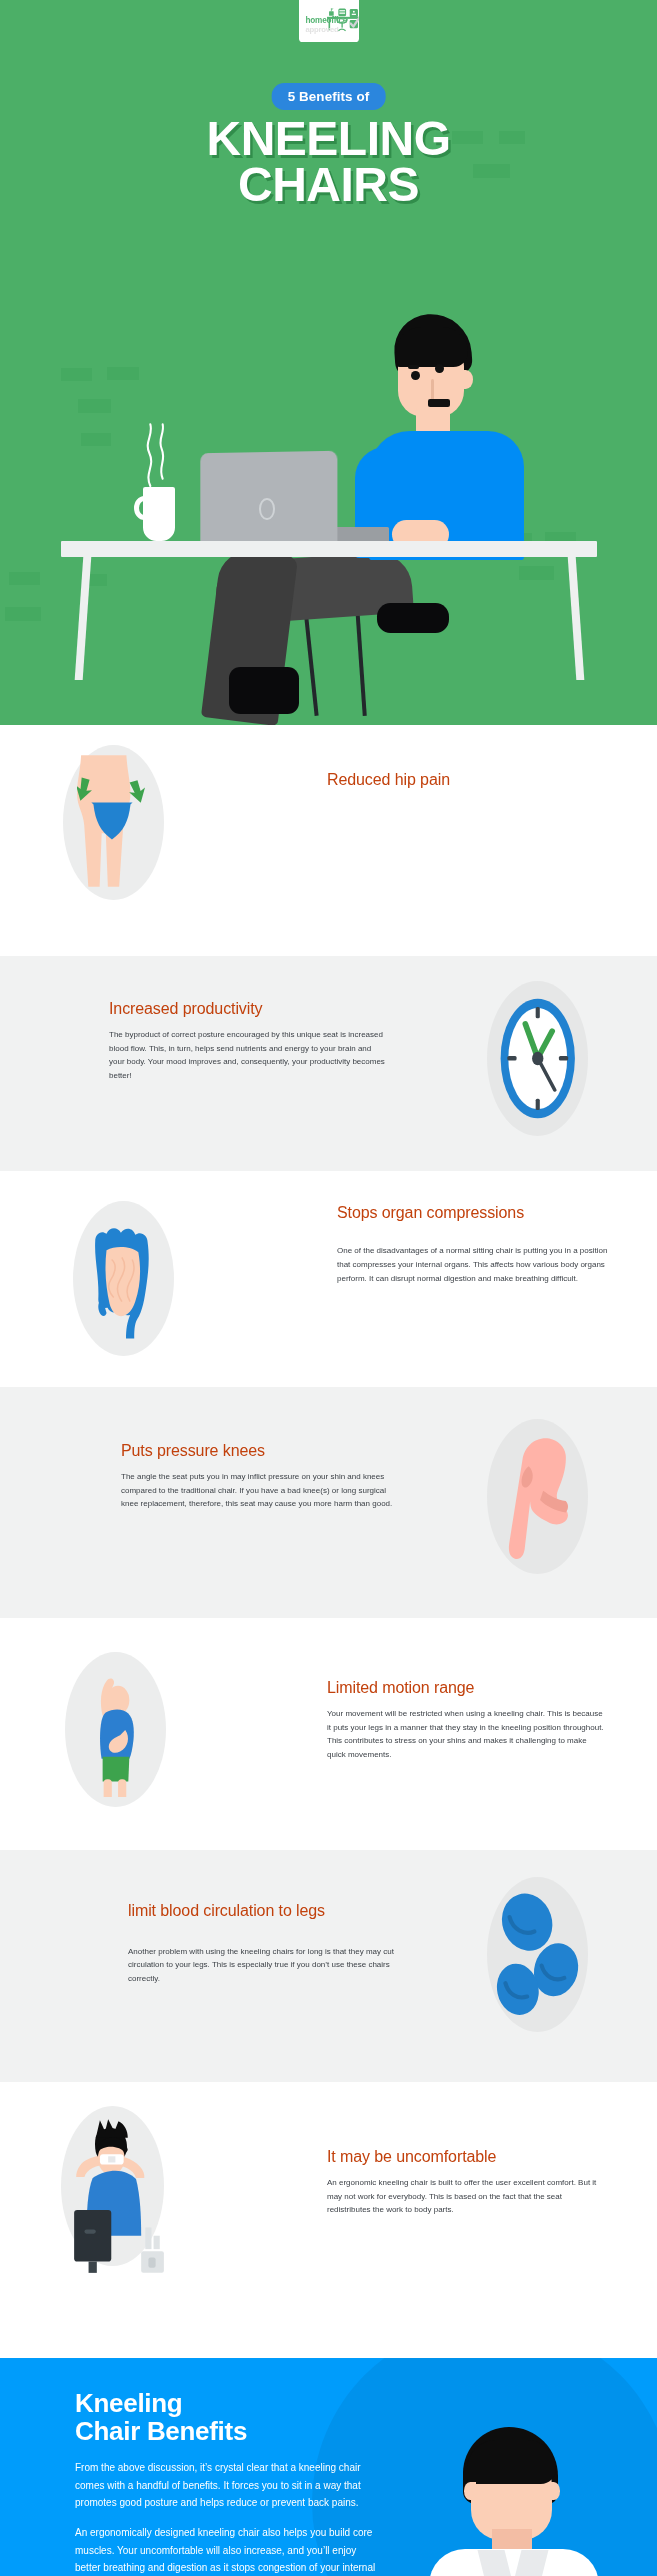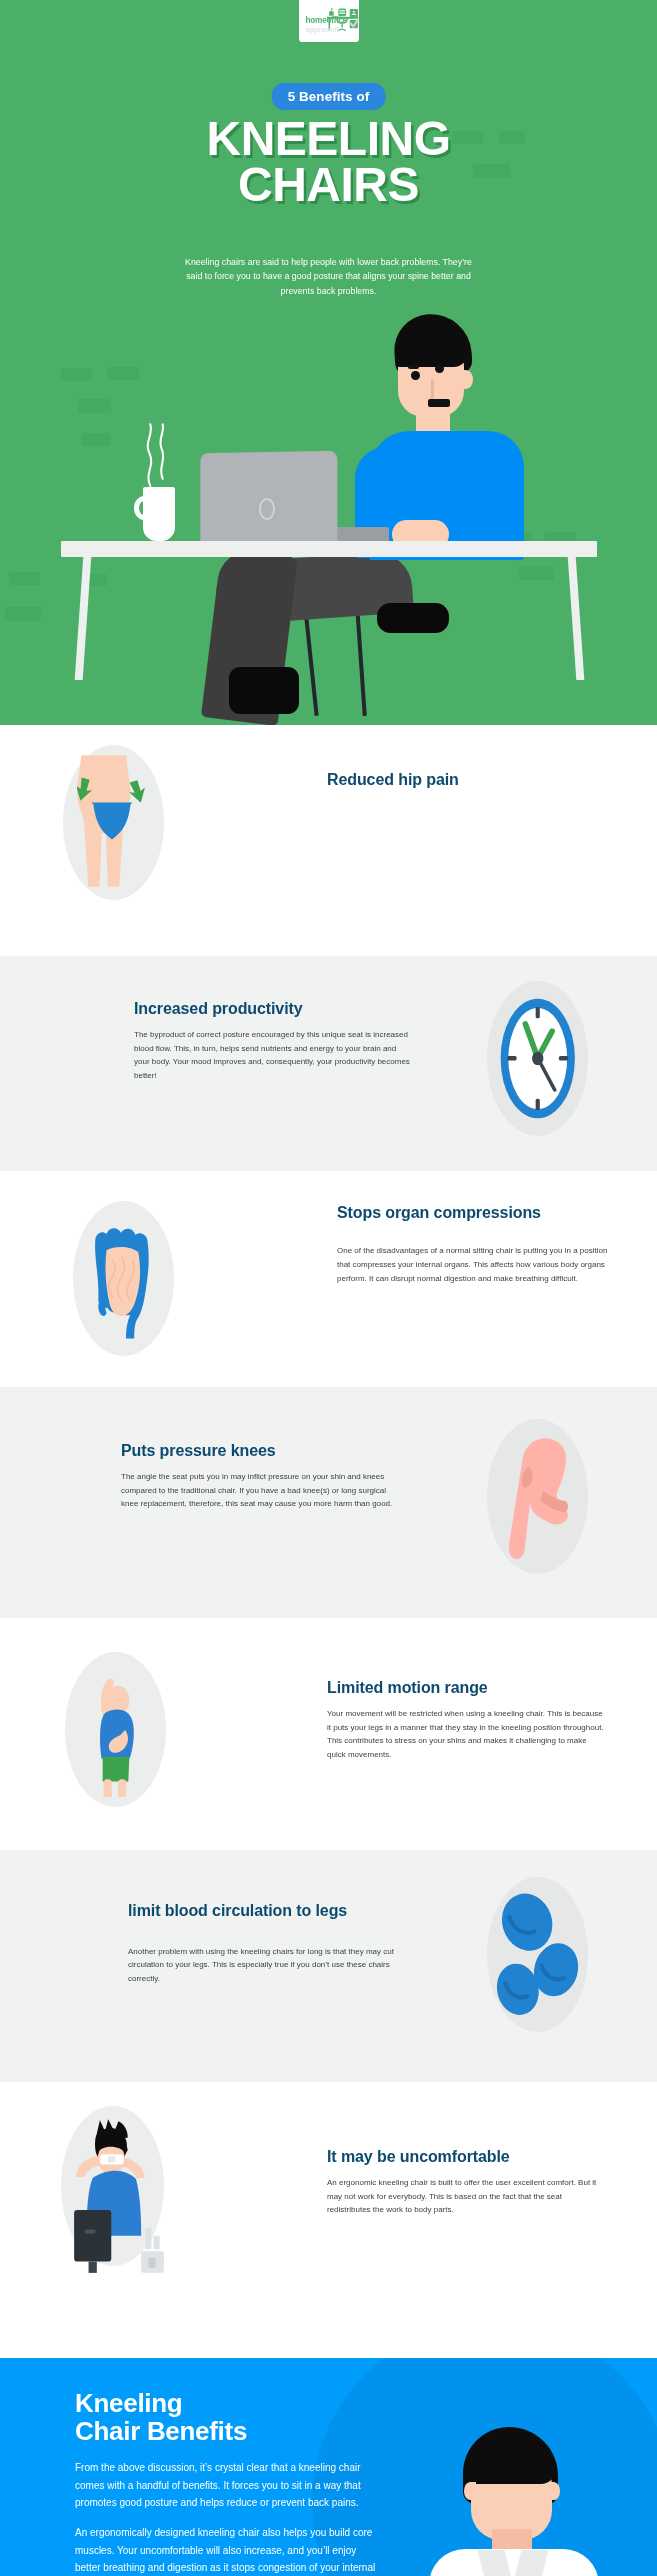--- a/index.html
+++ b/index.html
@@ -103,21 +103,21 @@
 
   
   .sec { position:relative; width:657px; }
   .sec.white { background:#ffffff; }
   .sec.gray  { background:#f1f2f2; }
   .sec-inner { position:relative; width:567px; margin:0 auto; height:100%; }
   .blob { position:absolute; background:#eceded; border-radius:50%; }
   .sec.gray .blob { background:#e6e7e7; }
   .txtcol { position:absolute; width:278px; }
   .sec-title {
-    color:#0c4a6e; font-weight:bold; font-size:16px; line-height:1.16;
+    color:#c2410c; font-weight:normal; font-size:16px; line-height:1.16;
     letter-spacing:-0.1px; margin-bottom:9.3px;
   }
   .sec-body { color:#3a3f45; font-size:8px; line-height:1.72; }
 
   
   .footer {
     position:relative; width:657px; height:289px;
     background:#009cfb; overflow:hidden;
   }
   .footer-circle {
@@ -195,21 +195,20 @@
       </div>
     </div>
 
     <div class="badge">5 Benefits of</div>
 
     <div class="hero-title">
       <span class="l1">KNEELING</span>
       <span class="l2">CHAIRS</span>
     </div>
 
-    <div class="hero-sub">Kneeling chairs are said to help people with lower back problems. They’re said to force you to have a good posture that aligns your spine better and prevents back problems.</div>
 
     <div class="hero-art">
 
       <div class="chair">
         <div class="chair-rod" style="left:129px;top:-62px;transform:rotate(-6deg);"></div>
         <div class="chair-rod" style="left:179px;top:-62px;transform:rotate(-4deg);"></div>
         <div class="chair-seat"></div>
         <div class="chair-back"></div>
         <div class="chair-pad1"></div>
         <div class="chair-pad2"></div>
@@ -265,21 +264,21 @@
         </g>
       </svg>
       <div class="txtcol" style="left:282px;top:46px;">
         <div class="sec-title">Reduced hip pain</div>
       </div>
     </div>
   </div>
 
   <div class="sec gray" style="height:215px;">
     <div class="sec-inner">
-      <div class="txtcol" style="left:89px;top:44px;">
+      <div class="txtcol" style="left:64px;top:44px;">
         <div class="sec-title">Increased productivity</div>
         <div class="sec-body">The byproduct of correct posture encouraged by this unique seat is increased blood flow. This, in turn, helps send nutrients and energy to your brain and your body. Your mood improves and, consequently, your productivity becomes better!</div>
       </div>
       <div class="blob" style="left:442px;top:25px;width:101px;height:155px;"></div>
       <svg class="ic" style="left:453px;top:38px;" width="80" height="129" viewBox="0 0 155 250">
         <ellipse cx="77" cy="125" rx="72" ry="116" fill="#2182d0"></ellipse>
         <ellipse cx="77" cy="125" rx="57" ry="98" fill="#ffffff"></ellipse>
         <rect x="73" y="25" width="8" height="22" rx="3" fill="#3b454d"></rect>
         <rect x="73" y="203" width="8" height="22" rx="3" fill="#3b454d"></rect>
         <rect x="18" y="120" width="18" height="9" rx="3" fill="#3b454d"></rect>

